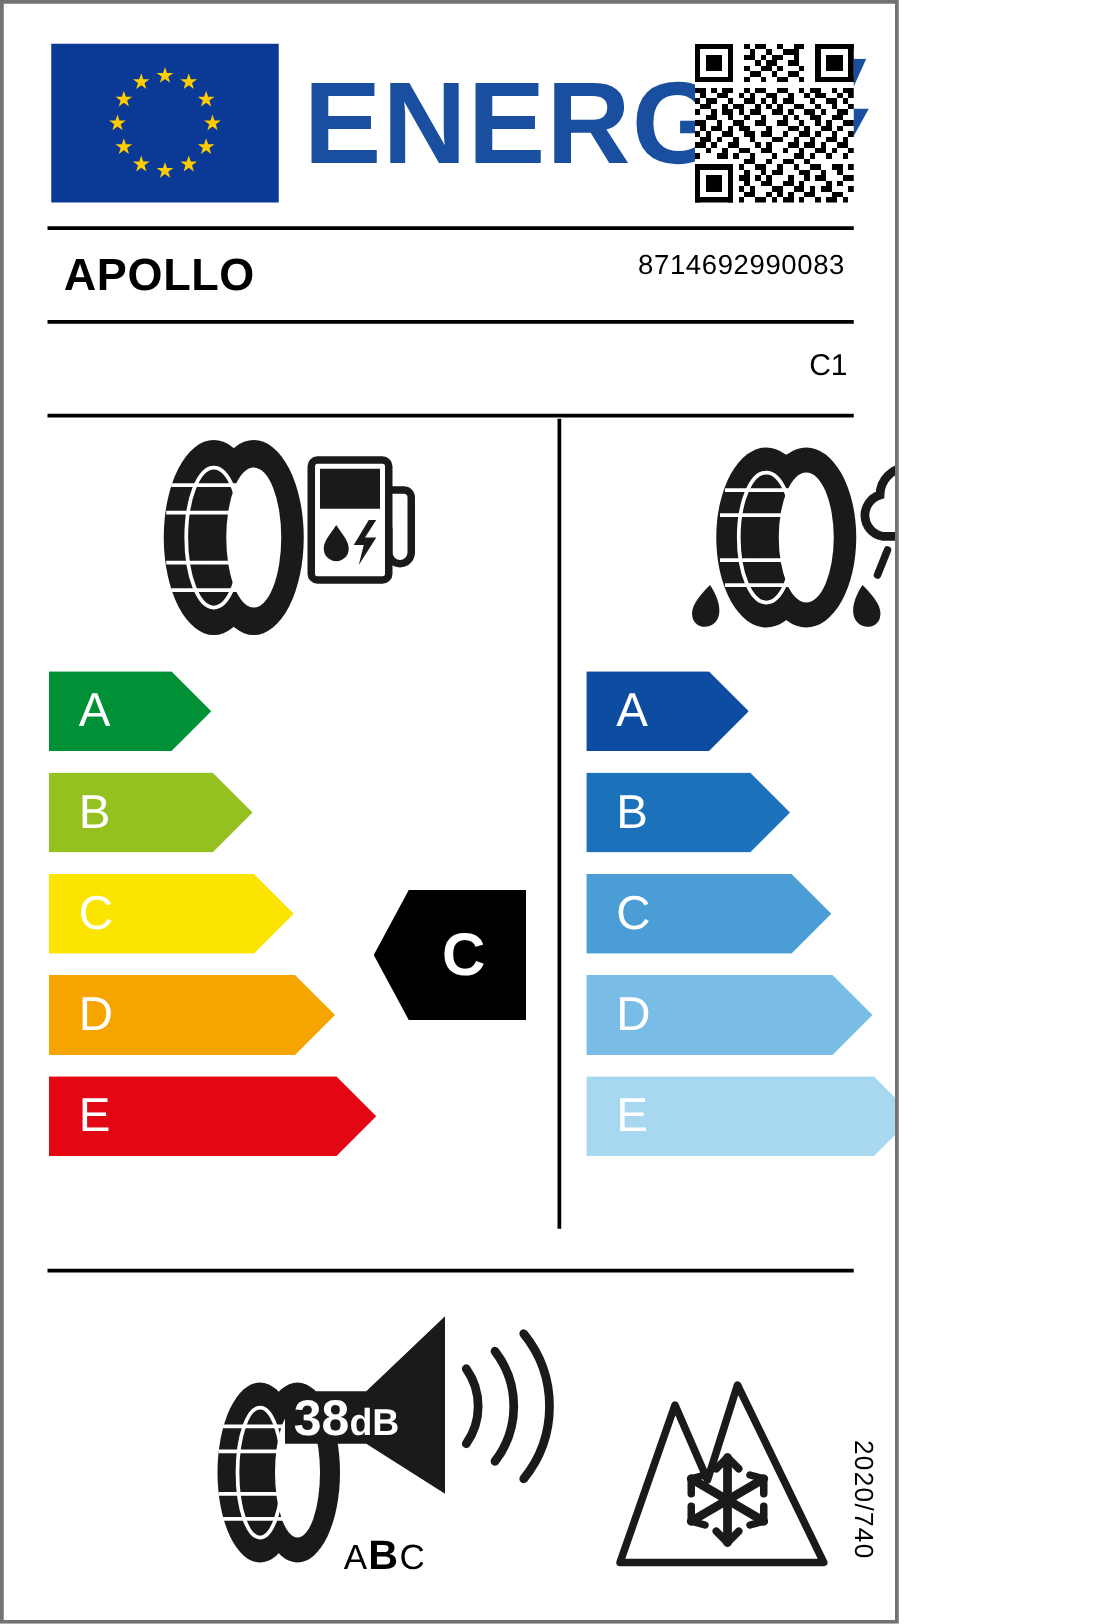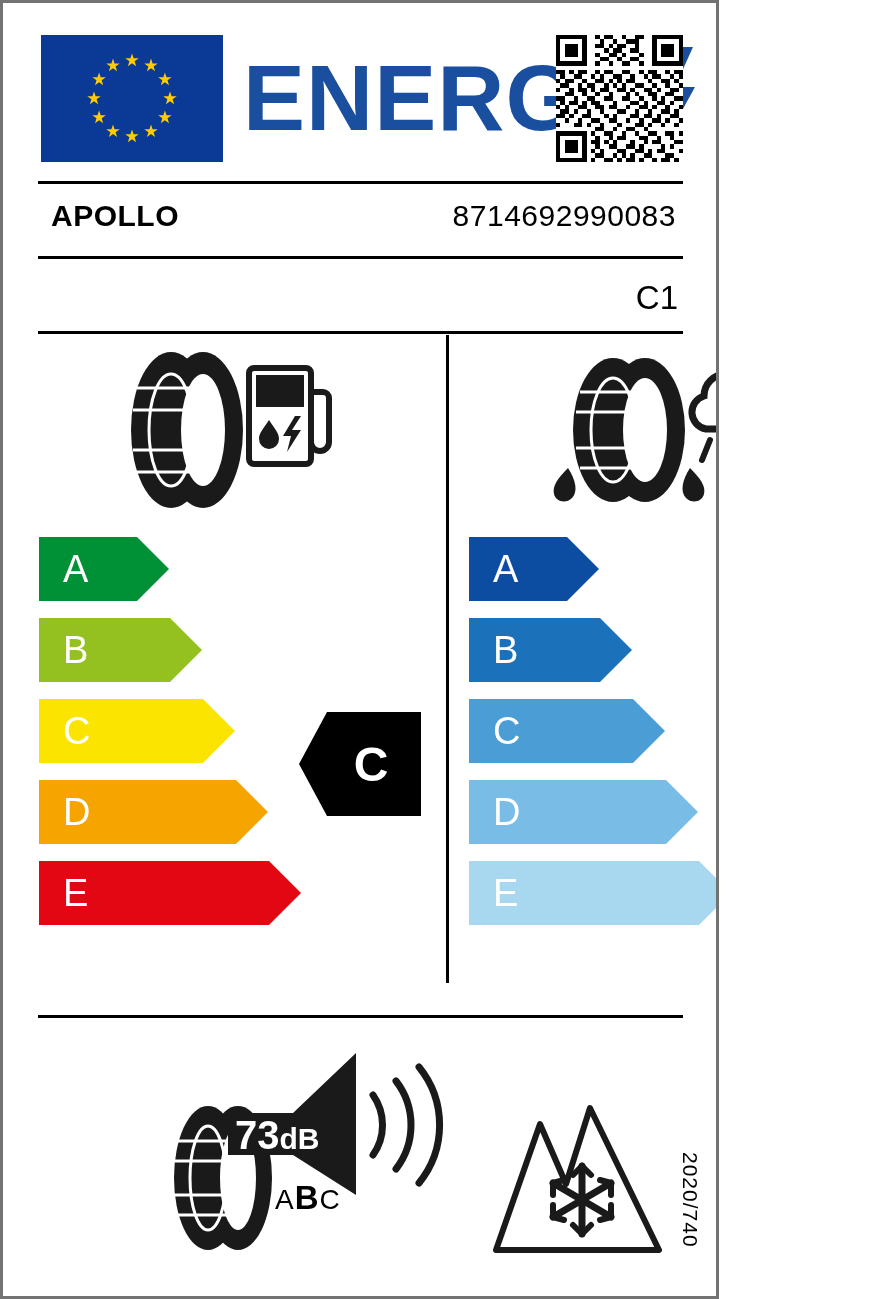--- a/index.html
+++ b/index.html
@@ -90,43 +90,43 @@
     width: 3px;
     height: 648px;
     background: #000;
   }
 
   
   .brand {
     position: absolute;
     left: 48px;
     top: 196px;
-    font-size: 30px;
+    font-size: 36px;
     font-weight: bold;
     letter-spacing: 0.5px;
   }
   .ean {
     position: absolute;
     right: 40px;
     top: 196px;
-    font-size: 30px;
+    font-size: 22px;
     letter-spacing: 0.5px;
   }
   .tyre-size {
     position: absolute;
     left: 45px;
     top: 270px;
     font-size: 34px;
     letter-spacing: 1.5px;
   }
   .tyre-class {
     position: absolute;
     right: 38px;
     top: 276px;
-    font-size: 33px;
+    font-size: 24px;
   }
 
   
   .pic-fuel {
     position: absolute;
     left: 120px;
     top: 345px;
     width: 210px;
     height: 165px;
   }
@@ -207,21 +207,21 @@
     font-size: 40px;
     font-weight: bold;
   }
   .noise-db .unit {
     font-size: 30px;
     font-weight: bold;
   }
   .noise-class {
     position: absolute;
     left: 272px;
-    top: 1176px;
+    top: 1222px;
     font-size: 28px;
     letter-spacing: 1px;
   }
   .noise-class b { font-size: 33px; }
 
   .snow-icon {
     position: absolute;
     left: 487px;
     top: 1085px;
     width: 175px;
@@ -651,21 +651,21 @@
     </g>
     <polygon points="60,70 125,70 188,10 188,152 125,112 60,112" fill="#1a1a1a"></polygon>
     <g fill="none" stroke="#1a1a1a" stroke-width="7" stroke-linecap="round">
       <path d="M205 52 a52 52 0 0 1 0 60"></path>
       <path d="M228 38 a72 72 0 0 1 0 88"></path>
       <path d="M251 24 a92 92 0 0 1 0 116"></path>
     </g>
   </svg>
 
   <div class="noise-db">
-    <span style="color:#fff;">73</span><span class="unit" style="color:#fff;">dB</span>
+    <span style="color:#fff;">38</span><span class="unit" style="color:#fff;">dB</span>
   </div>
 
   <div class="noise-class">
     <span>A</span><b>B</b><span>C</span>
   </div>
 
   <svg class="snow-icon" viewBox="0 0 175 170">
     <path d="M6 162 L50 36 L76 96 L100 20 L169 162 Z" fill="none" stroke="#1a1a1a" stroke-width="6" stroke-linejoin="round"></path>
     <g stroke="#1a1a1a" stroke-width="7" stroke-linecap="round" transform="translate(92,112)">
       <line x1="0" y1="-34" x2="0" y2="34"></line>

